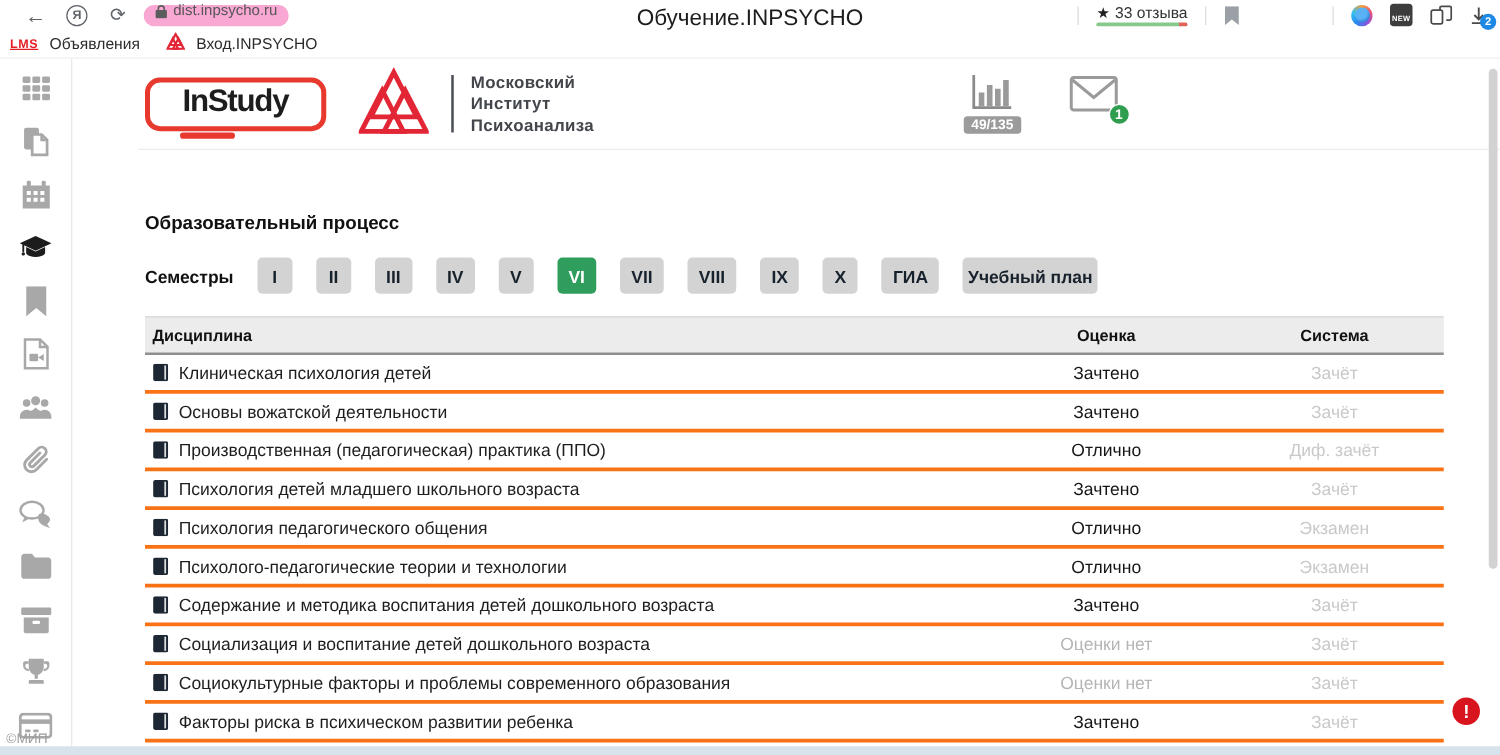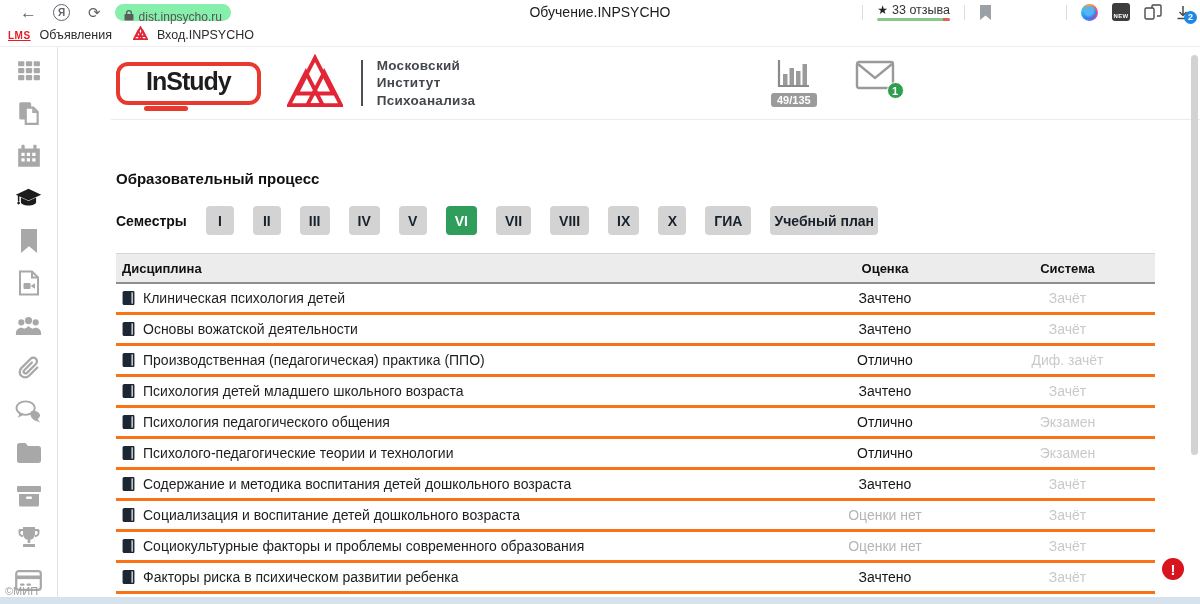--- a/index.html
+++ b/index.html
@@ -8,26 +8,26 @@
 
   
   .browser-top { position:relative; height:24px; display:flex; align-items:center;
     padding-left:20px; background:#fff; }
   .nav-glyph { color:#5f6368; font-size:16px; line-height:1; cursor:pointer; }
   .back { margin-right:16px; font-size:17px; }
   .ya-circle { width:17px; height:17px; border:1.6px solid #5f6368; border-radius:50%;
     color:#5f6368; font-size:10px; font-weight:bold; display:flex; align-items:center;
     justify-content:center; margin-right:18px; cursor:pointer; }
   .reload { margin-right:14px; font-size:15px; }
-  .addr-pill { height:17px; background:#86efac; border-radius:9px; display:flex;
-    align-items:flex-start; padding:6px 9px; gap:5px; cursor:text; }
+  .addr-pill { height:17px; background:#f9a8d4; border-radius:9px; display:flex;
+    align-items:flex-end; padding:6px 9px; gap:5px; cursor:text; }
   .addr-pill svg { display:block; }
   .addr-text { font-size:12px; color:#555; }
   .tab-title { position:absolute; left:50%; top:4px; transform:translateX(-50%);
-    font-size:14px; color:#1c1c1c; white-space:nowrap; }
+    font-size:18px; color:#1c1c1c; white-space:nowrap; }
   .chrome-right { position:absolute; right:10px; top:0; height:24px; display:flex;
     align-items:center; gap:14px; }
   .vdiv { width:1px; height:15px; background:#dcdcdc; }
   .star-group { display:flex; flex-direction:column; align-items:center; cursor:pointer; }
   .star-line { display:flex; align-items:center; gap:4px; font-size:12.5px; color:#333; }
   .star-glyph { font-size:12px; color:#222; }
   .review-bar { margin-top:1px; width:100%; height:3px; border-radius:2px;
     background:linear-gradient(to right,#87c98c 0 91%, #e0635a 91%); }
   .bm-flag svg { display:block; }
   .spacer50 { width:46px; }

